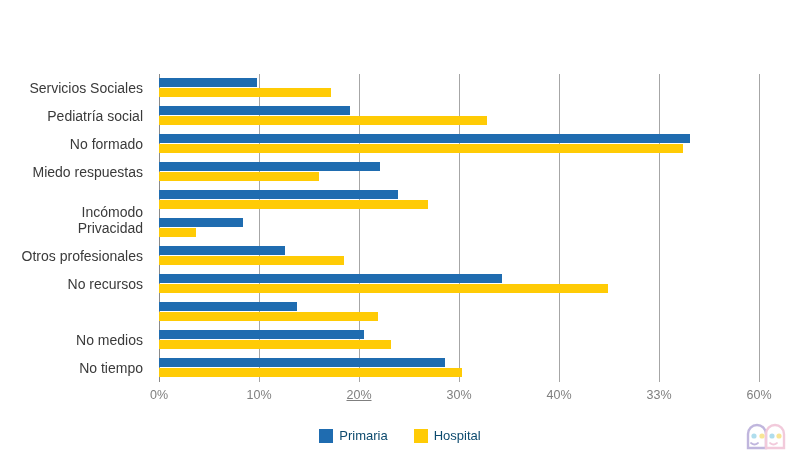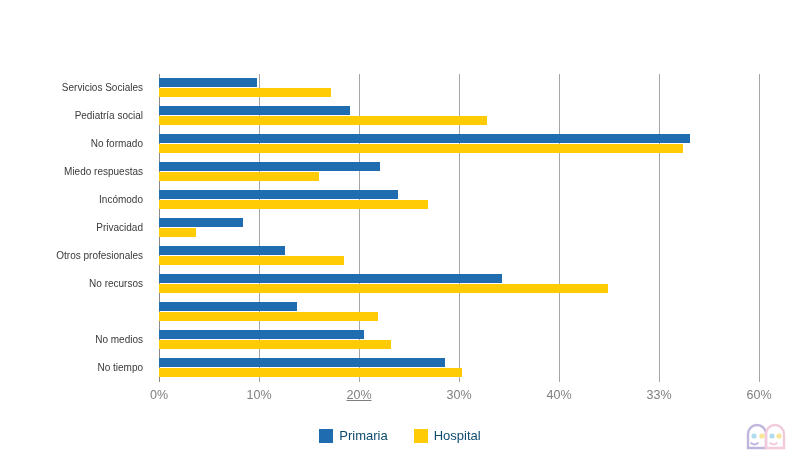--- a/index.html
+++ b/index.html
@@ -76,21 +76,21 @@
     left: 0;
     top: 74px;
     width: 151px;
     height: 308px;
   }
   .ylabel {
     position: absolute;
     right: 8px;
     height: 28px;
     line-height: 28px;
-    font-size: 10px;
+    font-size: 14px;
     color: #3a3a3a;
     white-space: nowrap;
     text-align: right;
   }
 
   
   .xlabels {
     position: absolute;
     left: 0;
     top: 388px;
@@ -146,21 +146,21 @@
 </head>
 <body>
 
 <div id="chart-root">
 
   <div class="ylabels">
       <div class="ylabel" style="top: 0px; height: 28px; line-height: 28px;">Servicios Sociales</div>
       <div class="ylabel" style="top: 28px; height: 28px; line-height: 28px;">Pediatría social</div>
       <div class="ylabel" style="top: 56px; height: 28px; line-height: 28px;">No formado</div>
       <div class="ylabel" style="top: 84px; height: 28px; line-height: 28px;">Miedo respuestas</div>
-      <div class="ylabel" style="top: 112px; height: 28px; line-height: 28px; text-align: right;">Incómodo</div>
+      <div class="ylabel" style="top: 124px; height: 28px; line-height: 28px; text-align: right;">Incómodo</div>
       <div class="ylabel" style="top: 140px; height: 28px; line-height: 28px;">Privacidad</div>
       <div class="ylabel" style="top: 168px; height: 28px; line-height: 28px;">Otros profesionales</div>
       <div class="ylabel" style="top: 196px; height: 28px; line-height: 28px;">No recursos</div>
       <div class="ylabel" style="top: 252px; height: 28px; line-height: 28px;">No medios</div>
       <div class="ylabel" style="top: 280px; height: 28px; line-height: 28px;">No tiempo</div>
     </div>
 
   <div class="plot-area">
     <div class="gridlines">
         <div class="gridline axis-zero" style="left: 0px;"></div>

